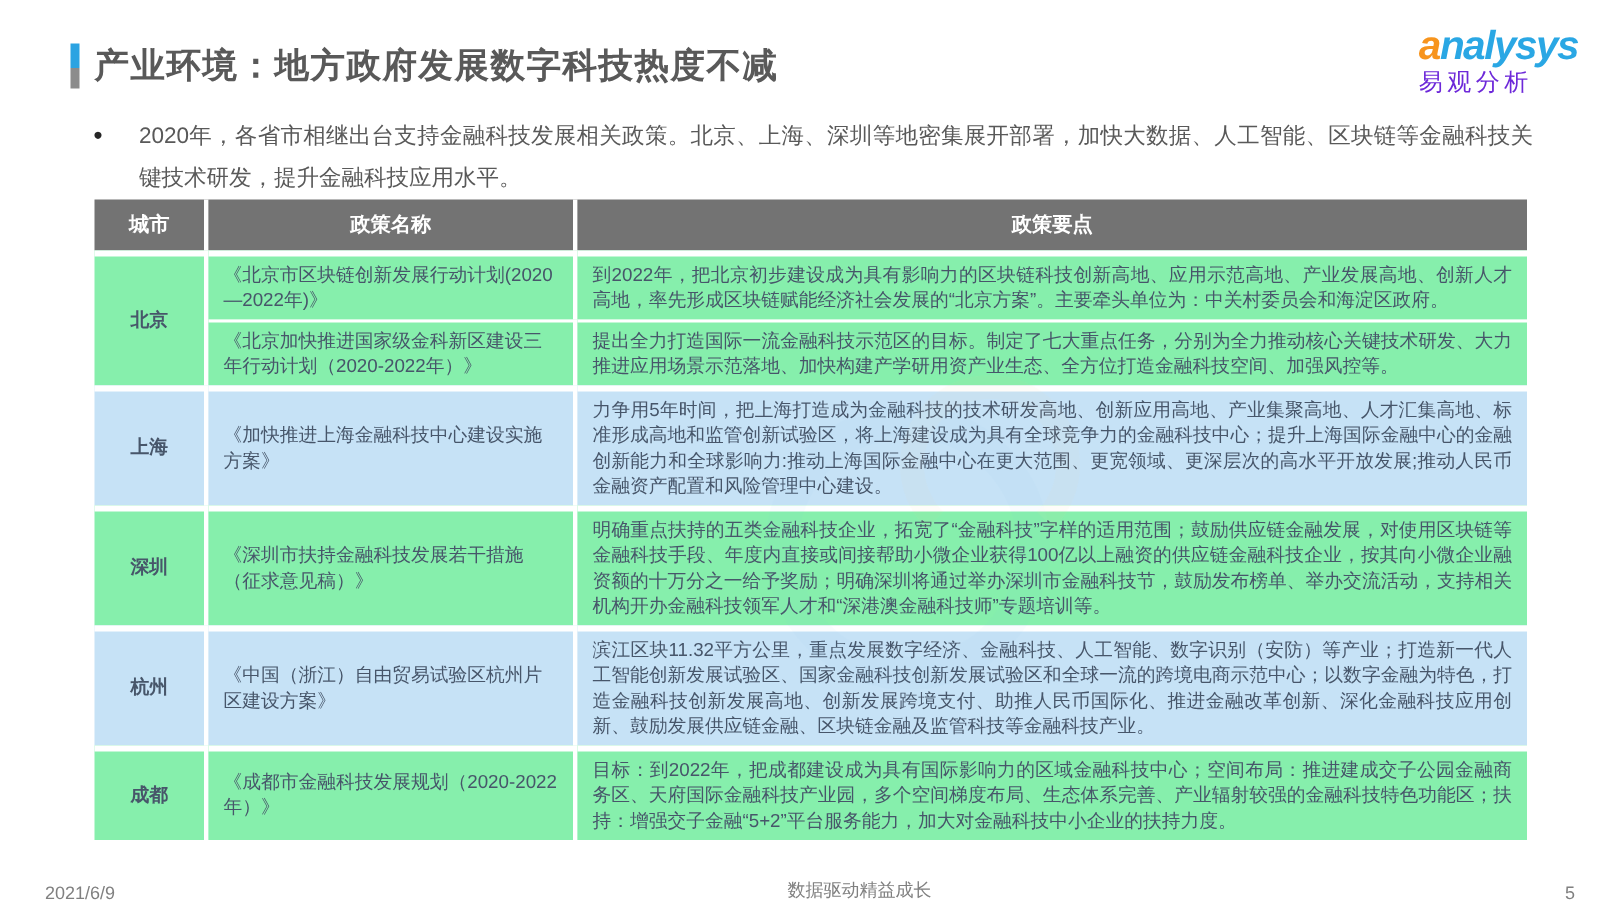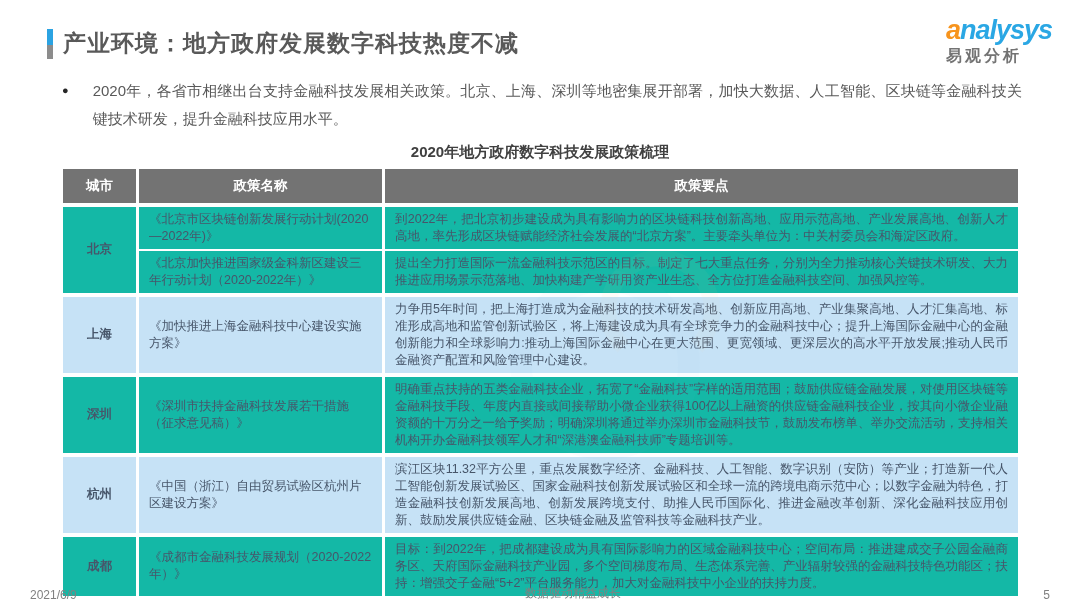--- a/index.html
+++ b/index.html
@@ -16,21 +16,21 @@
   .title-row { display: flex; align-items: center; padding: 28px 28px 0 47px; position: relative; }
   .accent-bar {
     width: 6px; height: 30px; margin-right: 10px;
     background: linear-gradient(to bottom, #2ba3e2 0%, #2ba3e2 55%, #8c8c8c 55%, #8c8c8c 100%);
   }
   h1.title { font-size: 23px; font-weight: bold; color: #595959; letter-spacing: 1px; text-align: right; }
 
   .logo { position: absolute; top: 16px; right: 28px; line-height: 1.1; }
   .logo-en { font-size: 27px; font-weight: bold; font-style: italic; color: #2aa7e4; letter-spacing: -1px; }
   .logo-en .swoosh { color: #f7941d; font-style: italic; }
-  .logo-cn { font-size: 16px; font-weight: bold; color: #737373; letter-spacing: 3px; margin-top: 1px; }
+  .logo-cn { font-size: 16px; font-weight: normal; color: #6d28d9; letter-spacing: 3px; margin-top: 1px; }
 
   
   .intro { display: flex; margin: 18px 58px 0 62px; }
   .bullet-dot { font-size: 11px; color: #262626; margin: 7px 24px 0 0; flex: 0 0 auto; }
   .intro-text { font-size: 15px; line-height: 1.85; color: #595959; text-align: justify; }
 
   
   .table-title { text-align: center; font-size: 15px; font-weight: bold; color: #404040; margin: 10px 0 7px 0; }
   table.policy {
     margin-left: 63px; width: 955px;
@@ -51,21 +51,21 @@
     border-top: 4px solid #fff;
     vertical-align: middle;
     font-size: 12.5px; line-height: 17px; color: #47566a;
     padding: 4px 10px;
   }
   table.policy td:last-child { border-right: none; }
   table.policy tr.sub td { border-top: 2px solid #fff; }
   td.city { text-align: center; font-weight: bold; font-size: 14.5px; color: #4a4a4a; }
   td.pname { padding-left: 12px; padding-right: 8px; }
   td.ppoints { text-align: justify; }
-  .bg-light td { background: #14b8a6; margin-left: 19px; }
+  .bg-light td { background: #86efac; margin-left: 19px; }
   .bg-dark td { background: #c6e2f6; }
 
   
   .watermark {
     position: absolute; left: 480px; top: 250px; width: 280px; height: 230px;
     pointer-events: none; opacity: 0.20;
   }
   .watermark .ring {
     position: absolute; left: 30px; top: 20px; width: 190px; height: 190px;
     border-radius: 50%; border: 22px solid rgba(120, 190, 235, 0.18);
@@ -97,21 +97,20 @@
       <div class="logo-en"><span class="swoosh">a</span><span>nalysys</span></div>
       <div class="logo-cn">易观分析</div>
     </div>
   </div>
 
   <div class="intro">
     <span class="bullet-dot">●</span>
     <p class="intro-text">2020年，各省市相继出台支持金融科技发展相关政策。北京、上海、深圳等地密集展开部署，加快大数据、人工智能、区块链等金融科技关键技术研发，提升金融科技应用水平。</p>
   </div>
 
-  <div class="table-title">2020年地方政府数字科技发展政策梳理</div>
 
   <div class="watermark">
     <div class="ring"></div>
     <div class="arc"></div>
   </div>
 
   <table class="policy">
     <colgroup>
         <col class="c-city">
         <col class="c-name">

